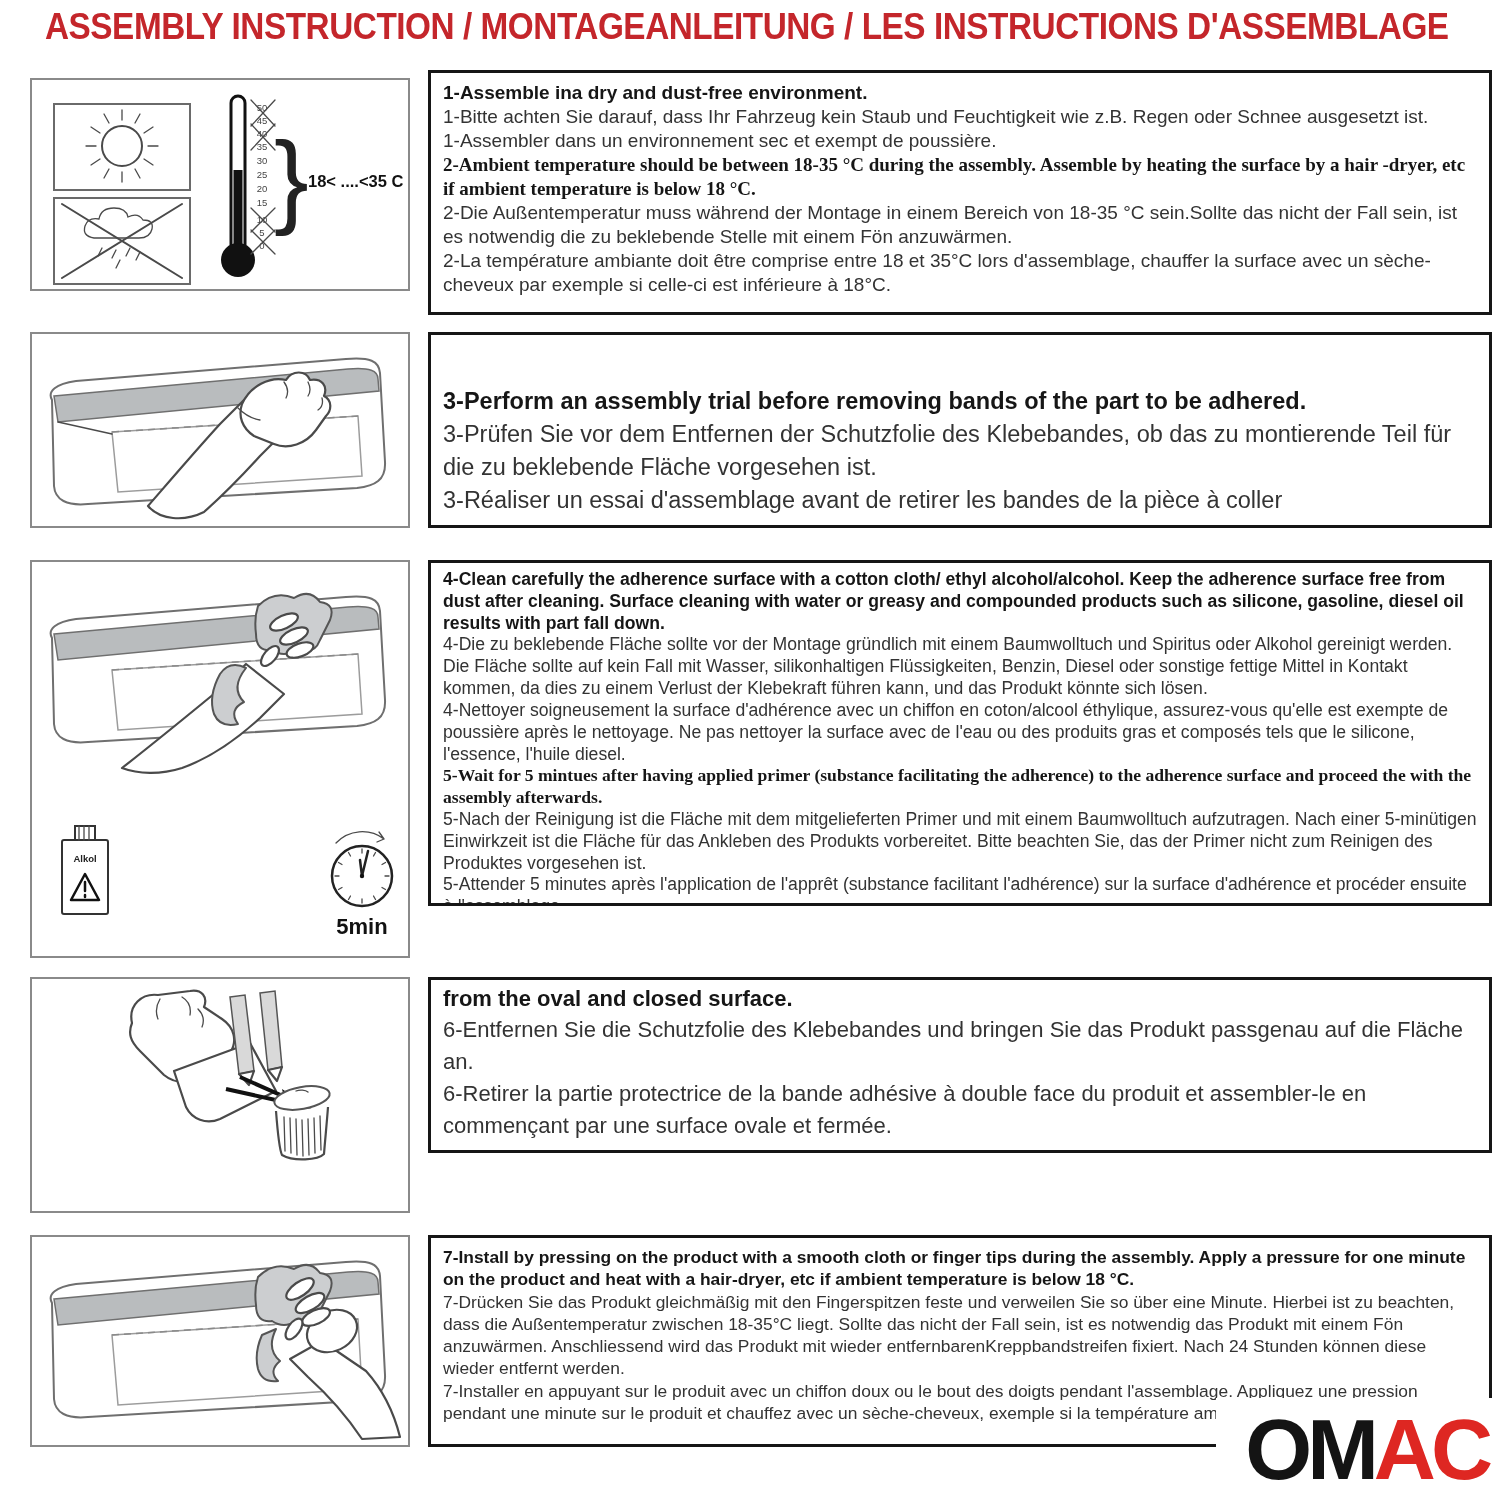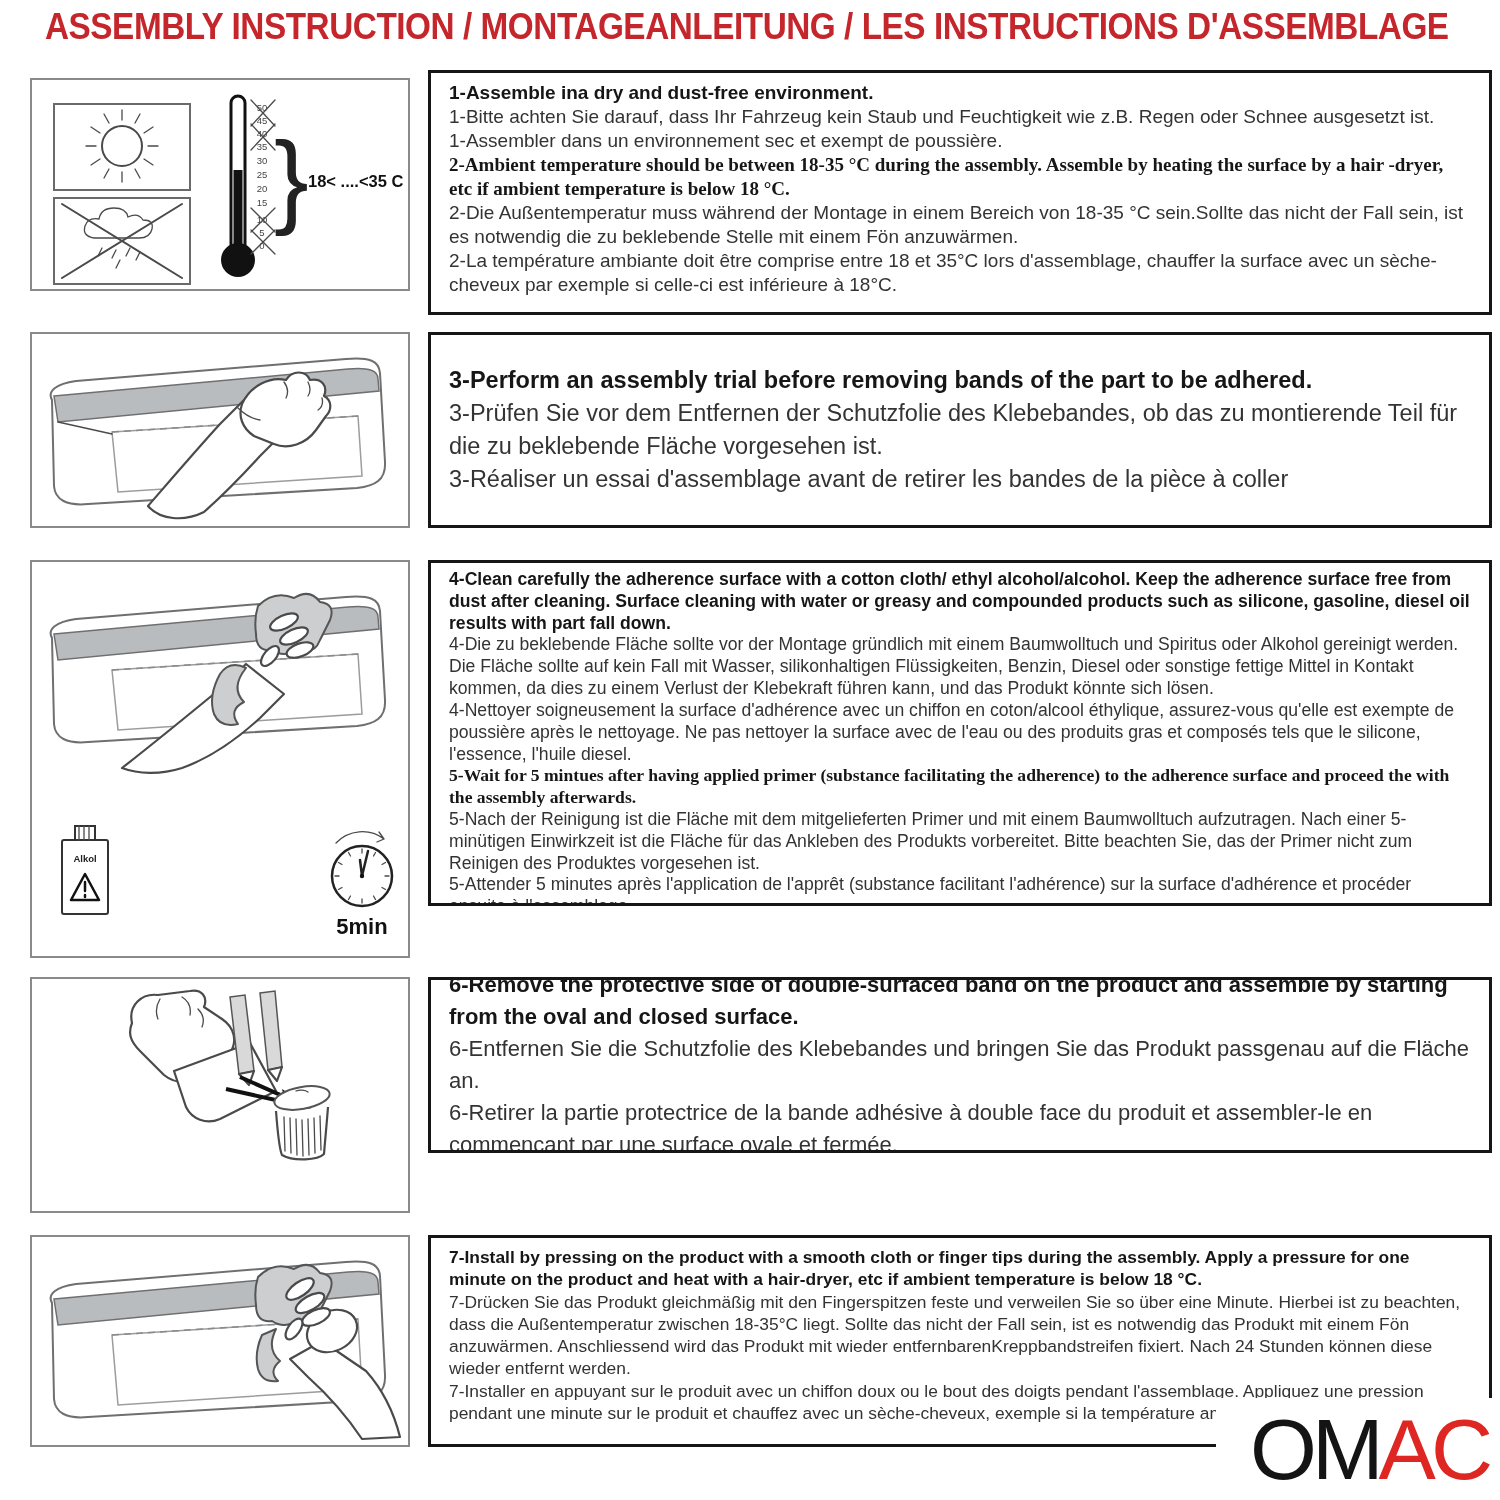--- a/index.html
+++ b/index.html
@@ -3,25 +3,25 @@
 <meta charset="utf-8">
 <style>
   html,body{margin:0;padding:0;background:#fff;}
   .page{position:relative;width:1500px;height:1500px;background:#fff;overflow:hidden;
         font-family:"Liberation Sans",sans-serif;}
   .title{position:absolute;left:45px;top:6px;font-size:37px;font-weight:800;color:#c4262b;
          white-space:nowrap;letter-spacing:-0.5px;transform:scaleX(0.90);transform-origin:left center;}
   .row{position:absolute;left:0;width:1500px;}
   .illus{position:absolute;left:30px;width:380px;border:2px solid #8a8a8a;background:#fff;box-sizing:border-box;}
   .textbox{position:absolute;left:428px;width:1064px;border:3px solid #161616;background:#fff;
-           box-sizing:border-box;padding:8px 18px;overflow:hidden;}
+           box-sizing:border-box;padding:8px 12px;overflow:hidden;}
   .textbox p{margin:0;color:#333;}
   .textbox p.b{font-weight:bold;color:#161616;}
   .gap{margin-top:20px;font-family:Liberation Serif, serif;}
-  .vcenter{display:flex;flex-direction:column;justify-content:center;}
+  .vcenter{display:flex;flex-direction:column;justify-content:flex-end;}
   .t1{font-size:19px;line-height:1.26;}
   .t2{font-size:23.5px;line-height:1.4;}
   .t3{font-size:17.6px;line-height:1.24;padding-top:6px;}
   .t4{font-size:22px;line-height:1.45;}
   .t5{font-size:17.4px;line-height:1.28;}
   svg{display:block;}
   svg text{font-family:"Liberation Sans",sans-serif;}
   .ln{fill:none;stroke:#4a4a4a;stroke-width:2;stroke-linecap:round;}
   .thin{stroke-width:1.3;}
   .bx{fill:#fff;stroke:#6a6a6a;stroke-width:2;}
@@ -32,21 +32,21 @@
   .hand{fill:#fff;stroke:#4a4a4a;stroke-width:2.2;stroke-linejoin:round;}
   .cloth{fill:#ccced0;stroke:#555;stroke-width:2;stroke-linejoin:round;}
   .strip2{fill:#d9d9d9;stroke:#555;stroke-width:1.5;}
   .blk{fill:#111;}
   .tick{font-size:9.5px;fill:#444;}
   .brace{font-size:104px;fill:#222;font-weight:300;}
   .tlabel{font-size:16.5px;font-weight:bold;fill:#111;}
   .slabel{font-size:22px;font-weight:bold;fill:#111;}
   .blabel{font-size:9.5px;font-weight:bold;fill:#222;}
   .logo{position:absolute;left:1216px;top:1398px;width:278px;height:102px;background:#fff;
-        display:flex;align-items:center;justify-content:flex-end;font-weight:400;font-size:86px;
+        display:flex;align-items:center;justify-content:flex-end;font-weight:700;font-size:86px;
         letter-spacing:-5px;line-height:1;padding-right:6px;box-sizing:border-box;}
   .logo .lb{color:#141414;}
   .logo .lr{color:#de2722;}
   
   .r1{top:70px;}  .r1 .illus{top:8px;height:213px;} .r1 .textbox{top:0;height:245px;}
   .r2{top:332px;} .r2 .illus{top:0;height:196px;} .r2 .textbox{top:0;height:196px;}
   .r3{top:560px;} .r3 .illus{top:0;height:398px;text-align:right;} .r3 .textbox{top:0;height:346px;}
   .r4{top:977px;} .r4 .illus{top:0;height:236px;} .r4 .textbox{top:0;height:176px;}
   .r5{top:1235px;}.r5 .illus{top:0;height:212px;} .r5 .textbox{top:0;height:212px;}
 </style>

